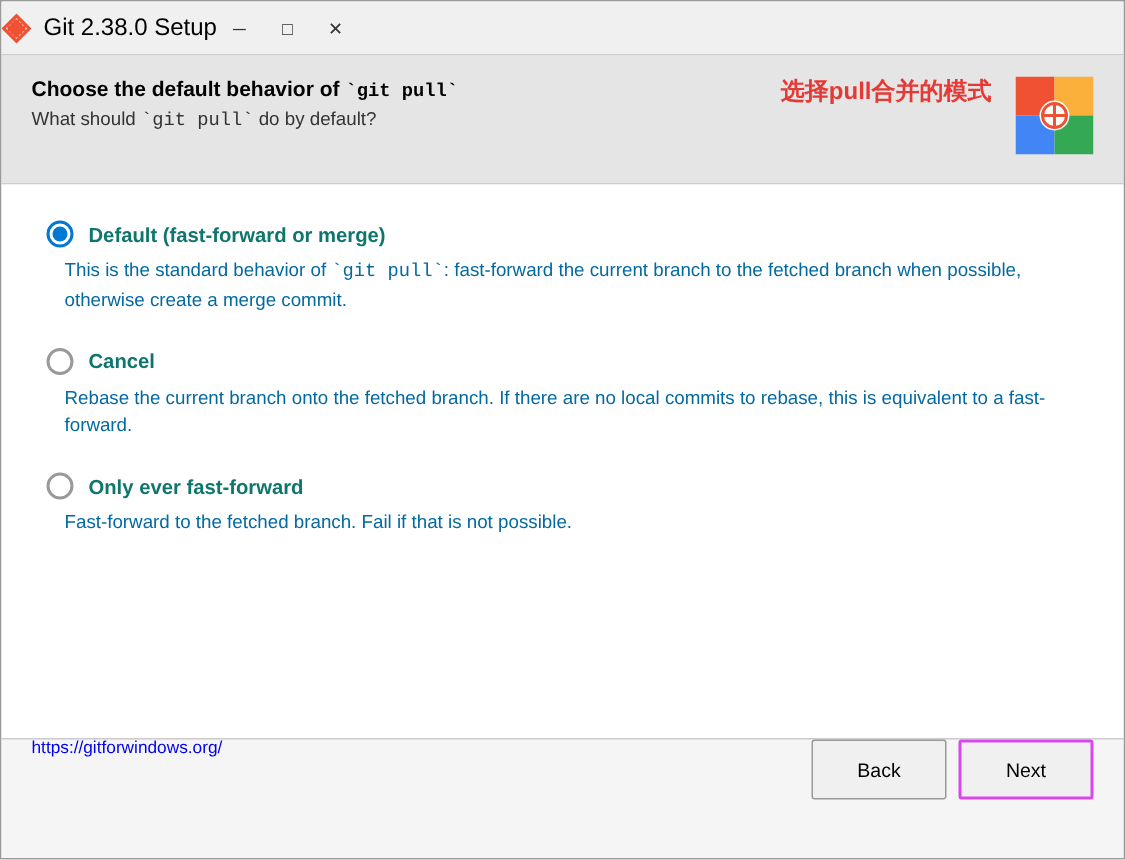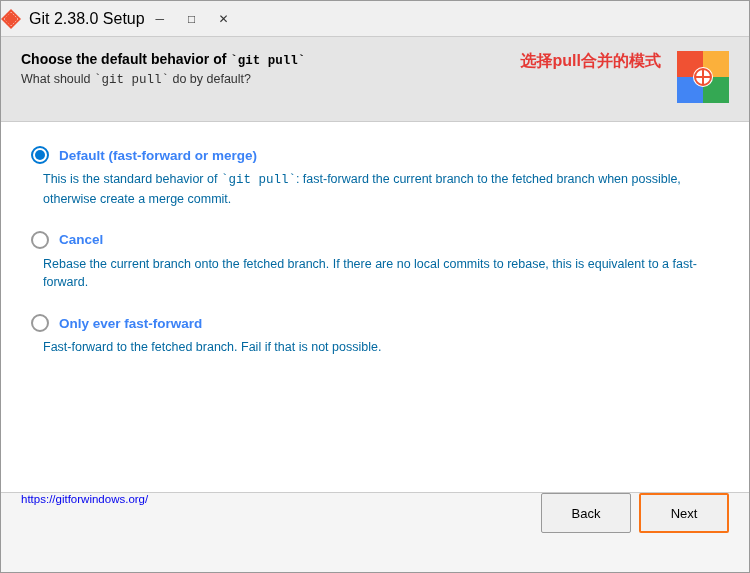--- a/index.html
+++ b/index.html
@@ -120,21 +120,21 @@
     }
     .radio-inner {
       width: 10px;
       height: 10px;
       border-radius: 50%;
       background: #0078d4;
     }
     .option-title {
       font-size: 13.5px;
       font-weight: bold;
-      color: #3b82f6;
+      color: #0f766e;
     }
     .option-desc {
       font-size: 12.5px;
       color: #0369a1;
       margin-left: 12px;
       line-height: 1.5;
     }
     
     .footer {
       border-top: 1px solid #ccc;
@@ -157,21 +157,21 @@
     .btn {
       width: 90px;
       height: 40px;
       border: 1px solid #999;
       background: #f0f0f0;
       font-size: 13px;
       cursor: pointer;
       border-radius: 2px;
     }
     .btn-primary {
-      border: 2px solid #f97316;
+      border: 2px solid #d946ef;
       background: #f0f0f0;
     }
     code {
       font-family: 'Courier New', monospace;
       font-size: 12.5px;
     }
   </style>
 </head>
 <body>
 

